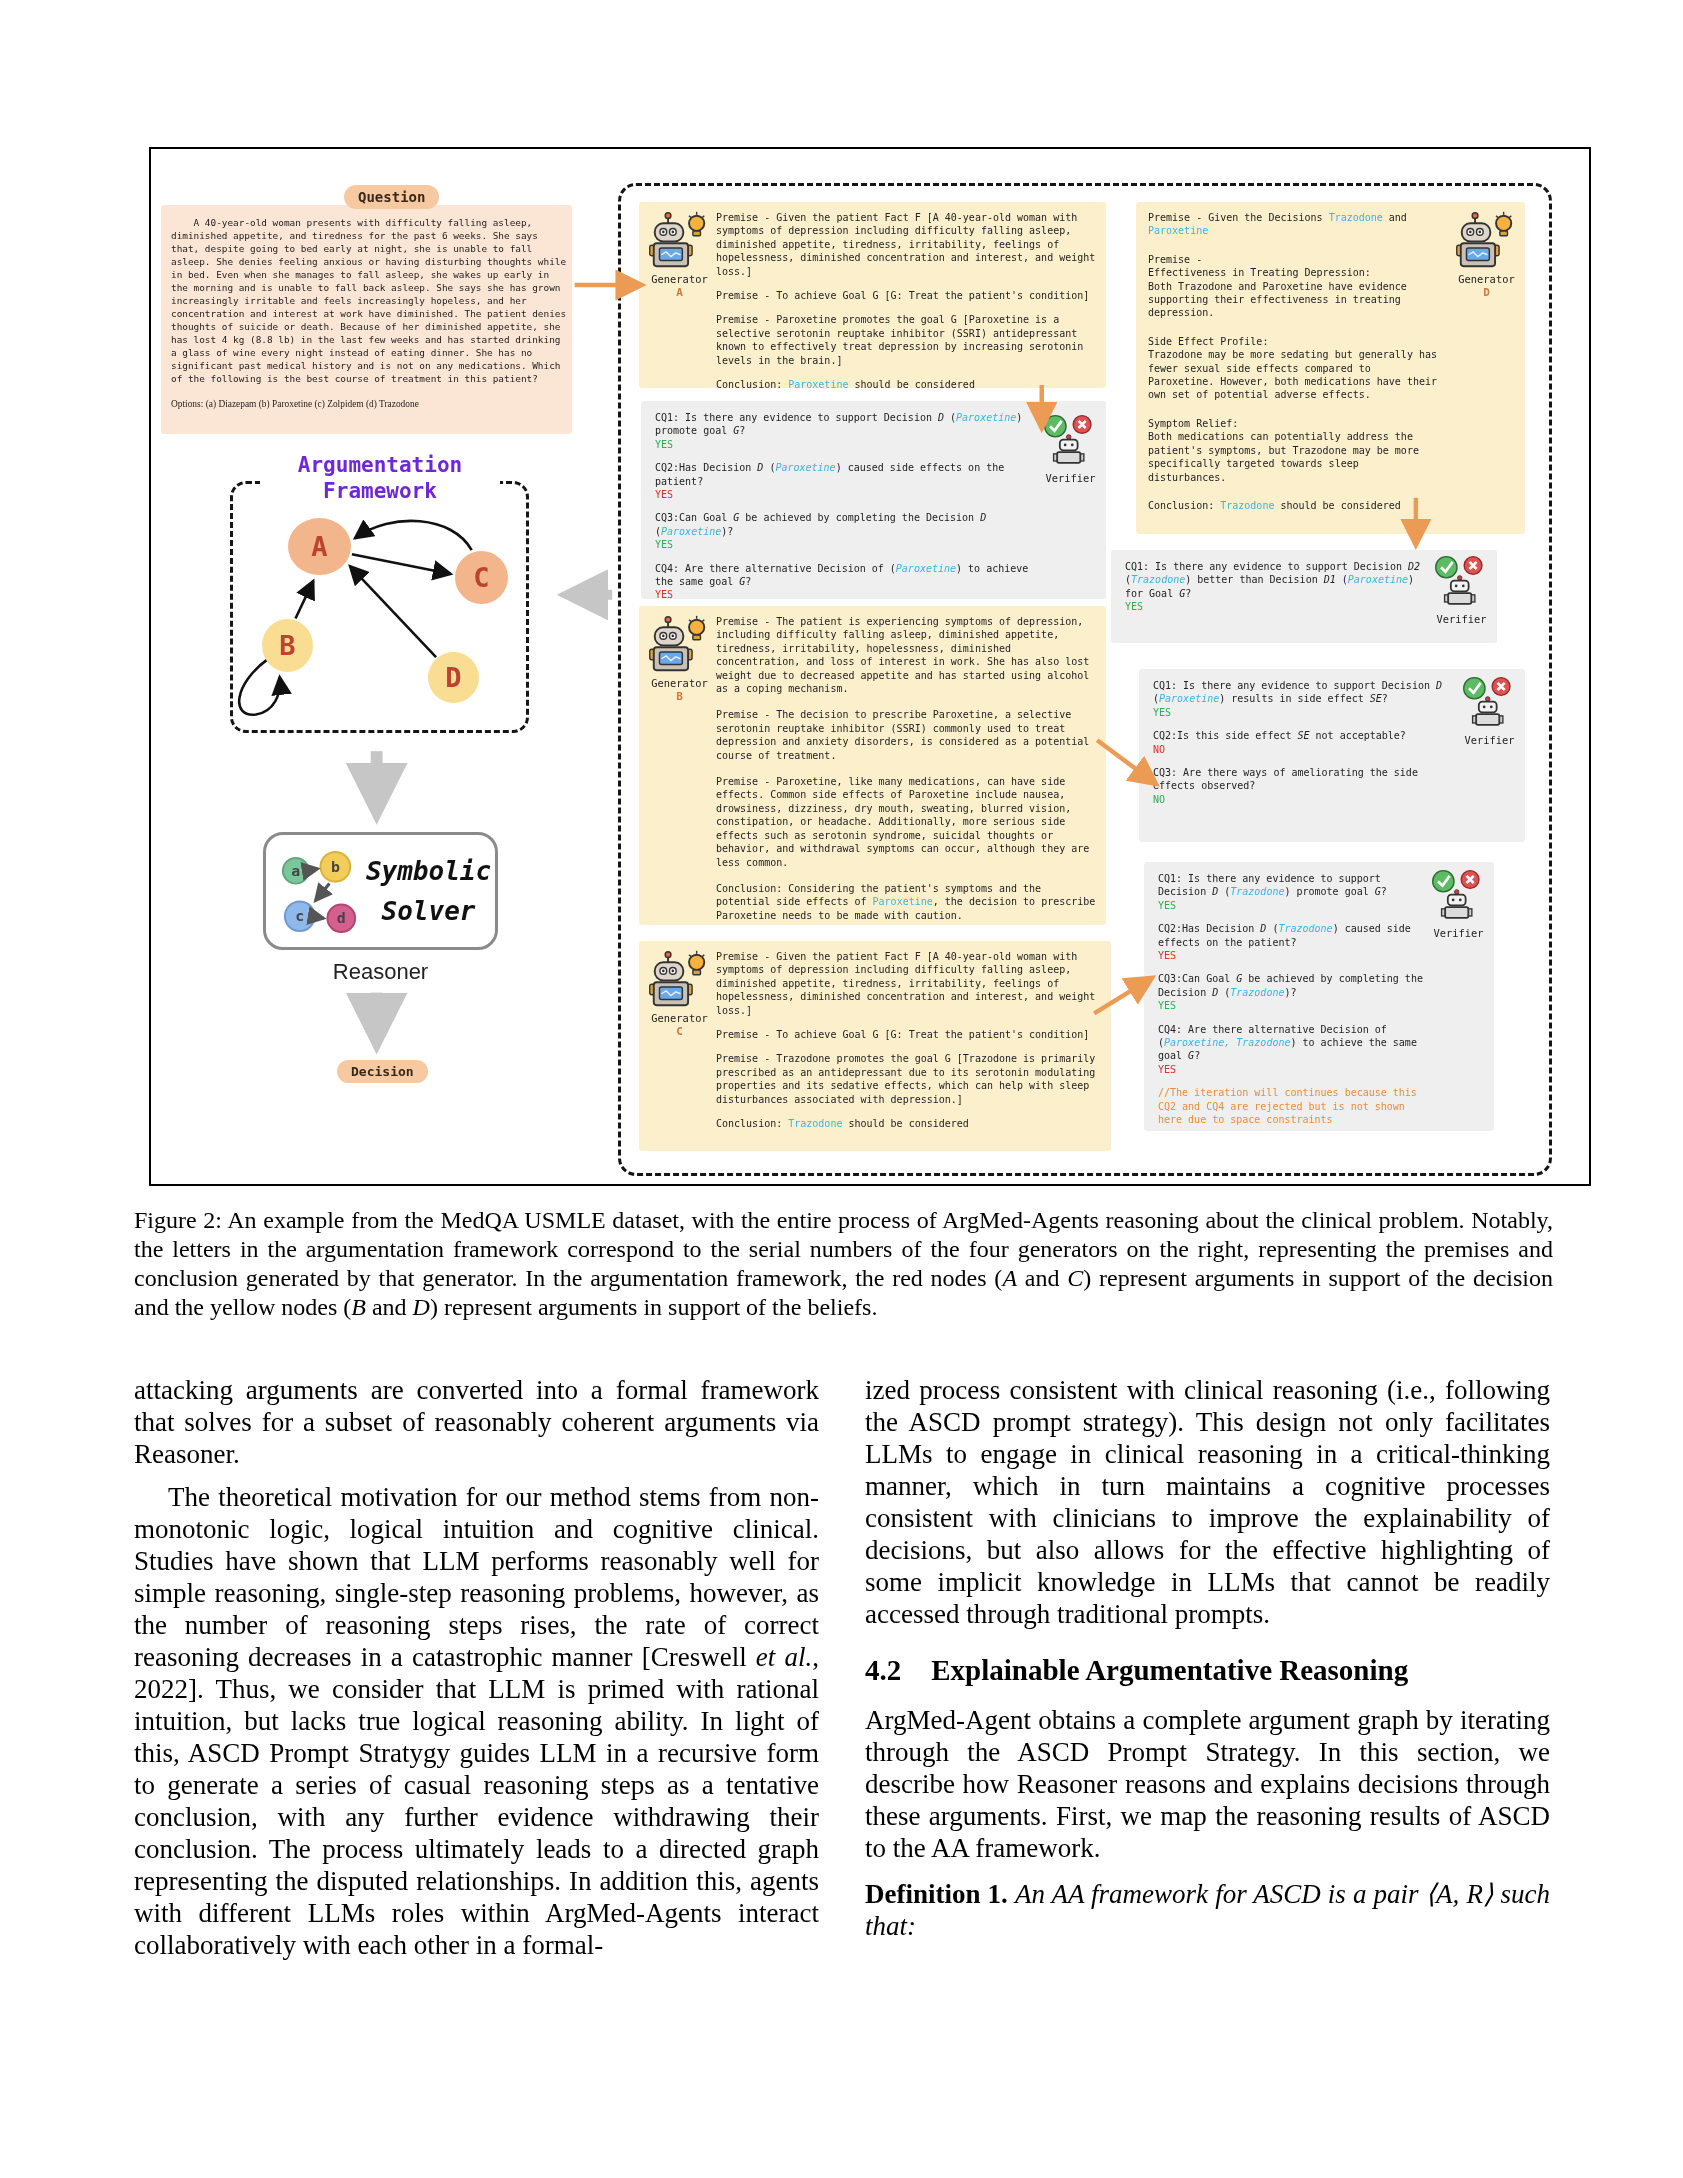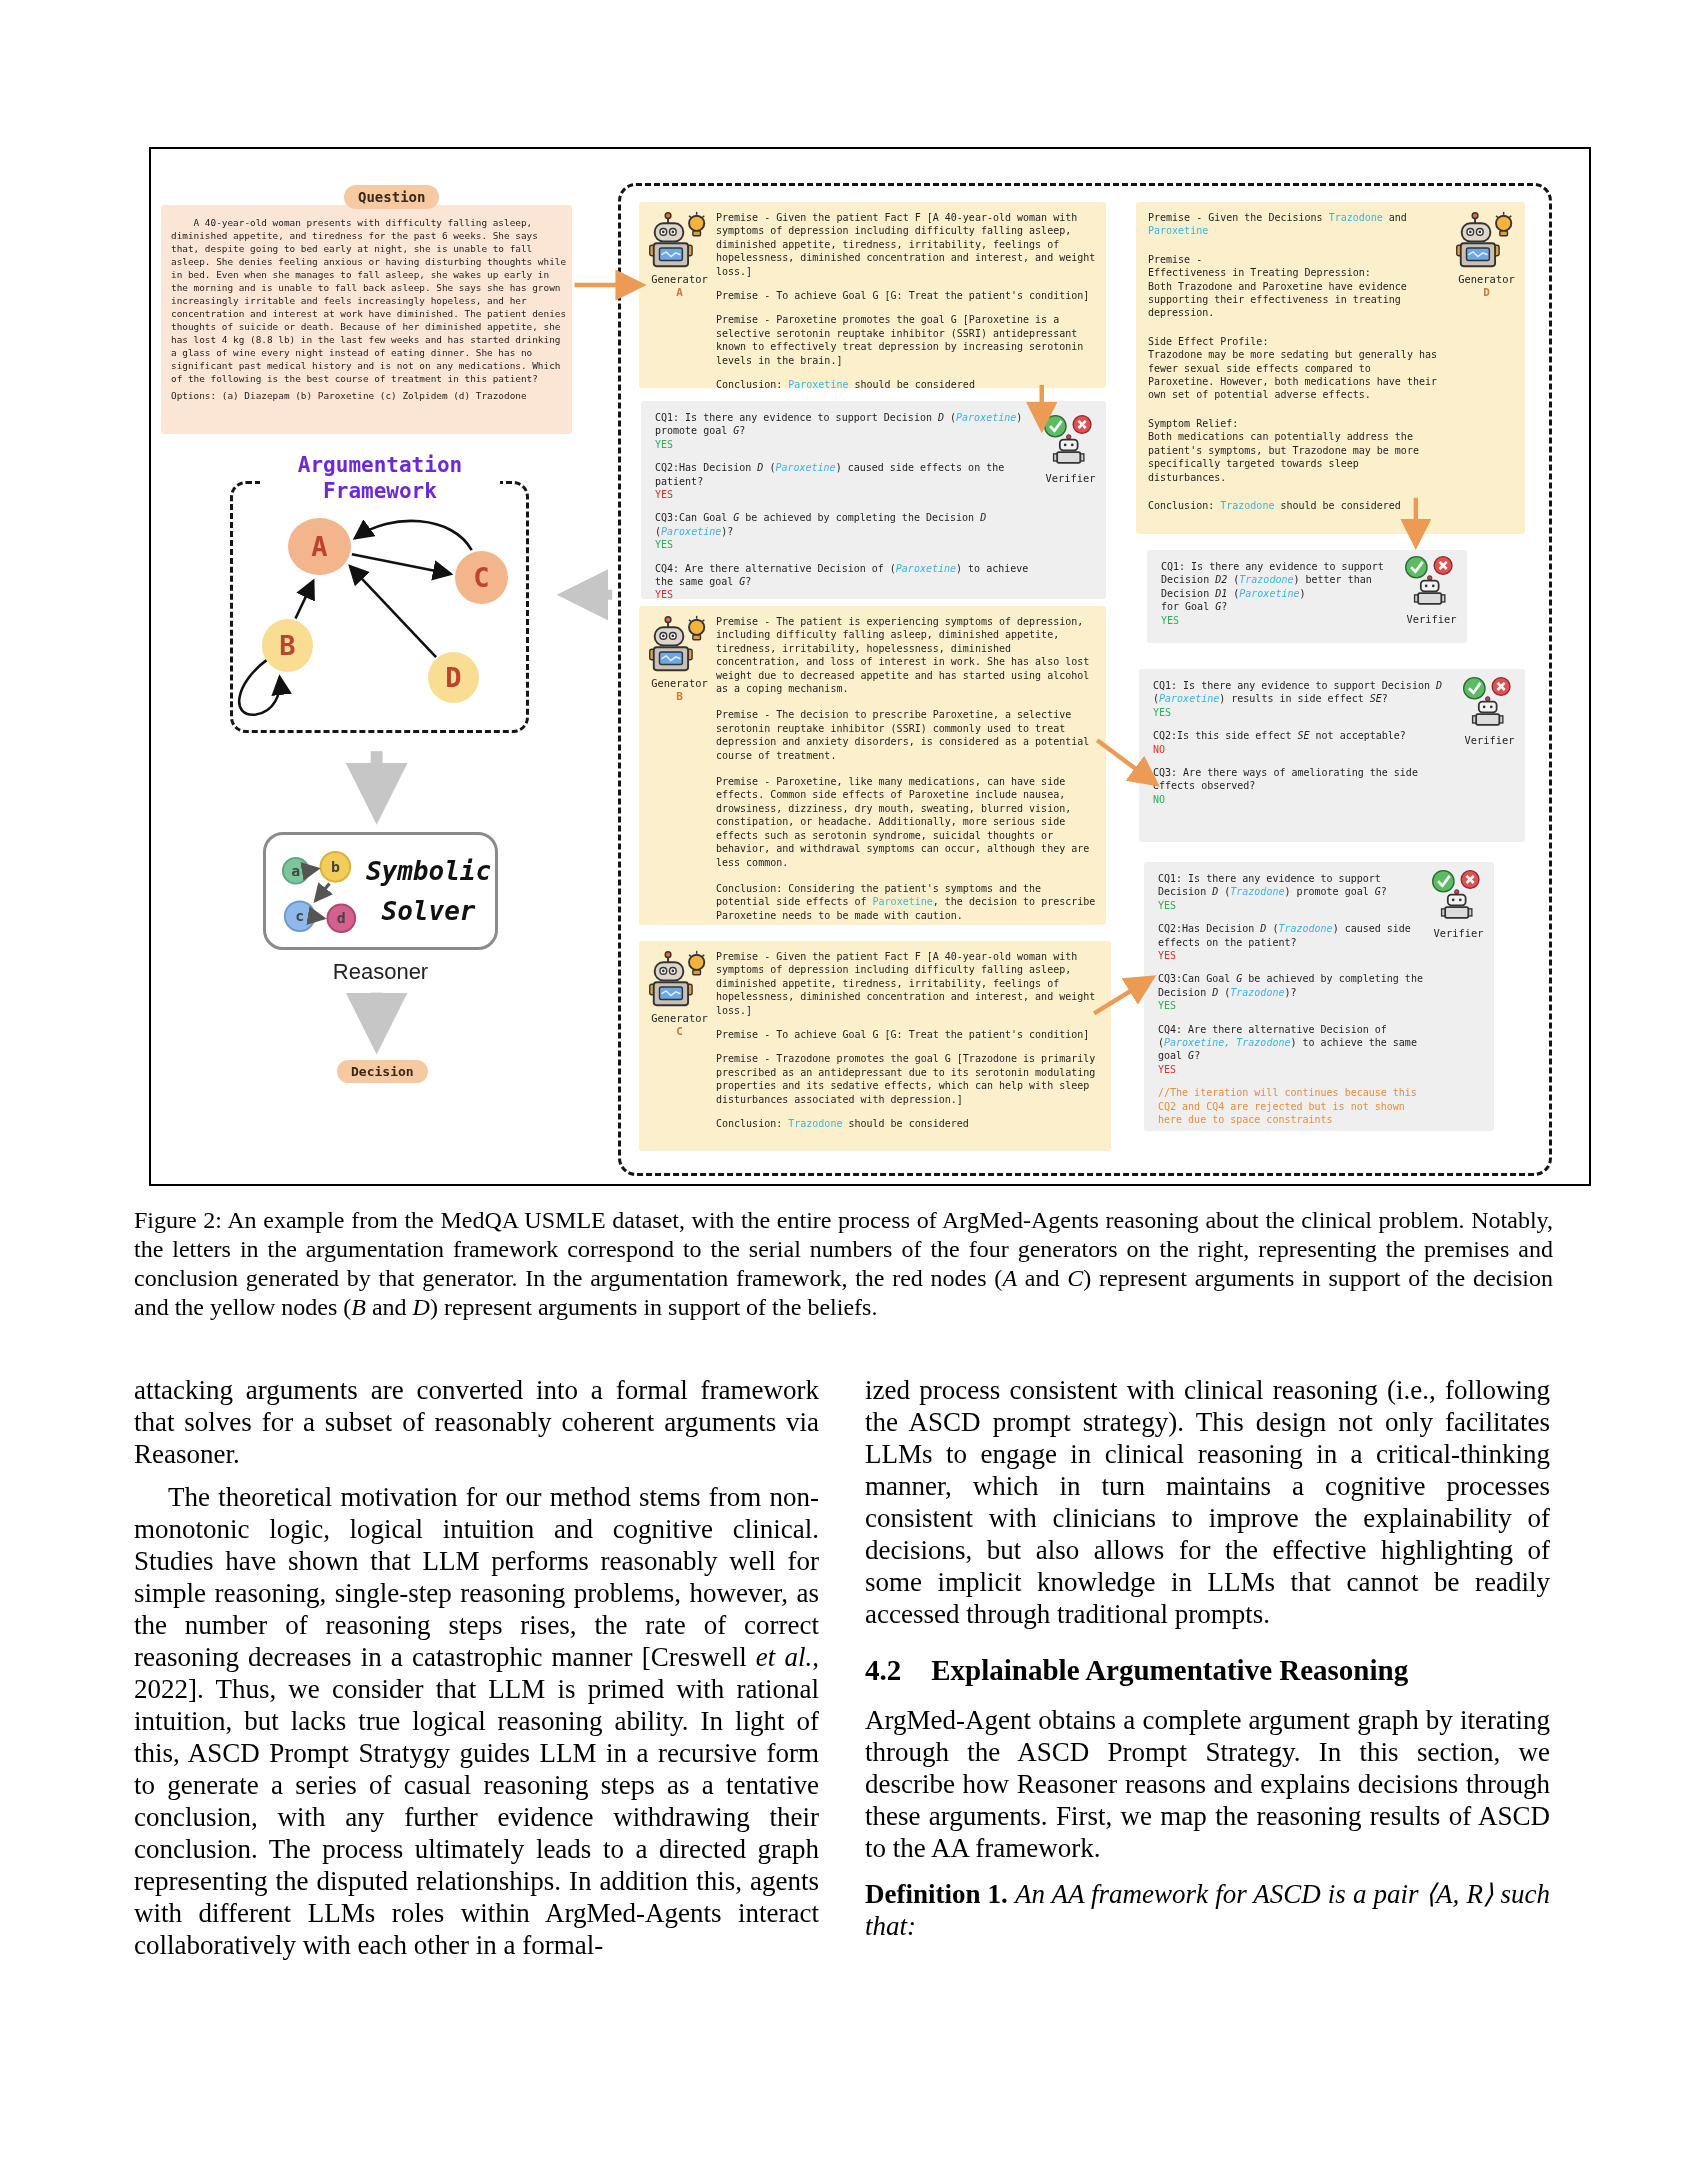--- a/index.html
+++ b/index.html
@@ -8,21 +8,21 @@
   
   #fig-frame{position:absolute;left:149px;top:147px;width:1442px;height:1039px;border:2.5px solid #000;background:#fff;}
   #fig-frame .abs{position:absolute;}
 
   .badge{position:absolute;background:#f6c9a1;border-radius:14px;padding:4px 14px;
          font-family:"DejaVu Sans Mono",monospace;font-weight:bold;font-size:14px;color:#38281a;z-index:5;}
   .peachbox{position:absolute;background:#fbe6d6;border-radius:3px;}
   #question-box{left:10px;top:56px;width:411px;height:229px;padding:11px 3px 6px 10px;
       font-family:"DejaVu Sans Mono",monospace;font-size:9.4px;line-height:13px;color:#1c1c1c;}
   #question-box .qtext{white-space:pre-wrap;}
-  #question-box .opts{margin-top:4px;}
+  #question-box .opts{margin-top:13px;font-family:Liberation Serif, serif;}
 
   
   #af-title{left:109px;top:303px;width:240px;text-align:center;background:#fff;z-index:4;
       font-family:"DejaVu Sans Mono",monospace;font-weight:bold;font-size:21px;line-height:26px;color:#6d28d9;}
   #af-box{left:79px;top:332px;width:299px;height:252px;border:3px dashed #151515;border-radius:16px;z-index:1;}
   .af-node{position:absolute;border-radius:50%;display:flex;align-items:center;justify-content:center;
       font-family:"DejaVu Sans Mono",monospace;font-weight:bold;font-size:27px;color:#bb4330;z-index:3;}
   .node-red{background:#f3b58c;}
   .node-yellow{background:#f9dd92;}
   #node-A{left:137px;top:369px;width:63px;height:57px;}
@@ -43,21 +43,21 @@
   
   #agents-panel{left:467px;top:34px;width:934px;height:993px;border:3px dashed #151515;border-radius:18px;z-index:1;}
 
   .genbox{position:absolute;background:#fcf0cc;border-radius:3px;z-index:2;}
   .cqbox{position:absolute;background:#efefef;border-radius:3px;z-index:2;}
   #genA{left:488px;top:53px;width:467px;height:186px;}
   #cqA {left:490px;top:252px;width:465px;height:198px;}
   #genB{left:488px;top:457px;width:467px;height:319px;}
   #genC{left:488px;top:792px;width:472px;height:210px;}
   #genD{left:985px;top:53px;width:389px;height:332px;}
-  #verD2{left:996px;top:401px;width:320px;height:93px;}
+  #verD2{left:960px;top:401px;width:386px;height:93px;}
   #verSE{left:988px;top:520px;width:386px;height:173px;}
   #verTZ{left:993px;top:713px;width:350px;height:269px;}
 
   .gen-side{position:absolute;left:6px;top:8px;width:69px;text-align:center;}
   .gen-side.right{left:auto;right:4px;}
   .gen-side .glabel{font-family:"DejaVu Sans Mono",monospace;font-size:10.4px;line-height:13px;color:#222;}
   .gen-side .gletter{font-family:"DejaVu Sans Mono",monospace;font-size:11px;font-weight:bold;color:#cc7a3d;}
   .ver-side{position:absolute;right:4px;top:8px;width:63px;text-align:center;}
   .ver-side .glabel{font-family:"DejaVu Sans Mono",monospace;font-size:10.4px;color:#222;}
 

